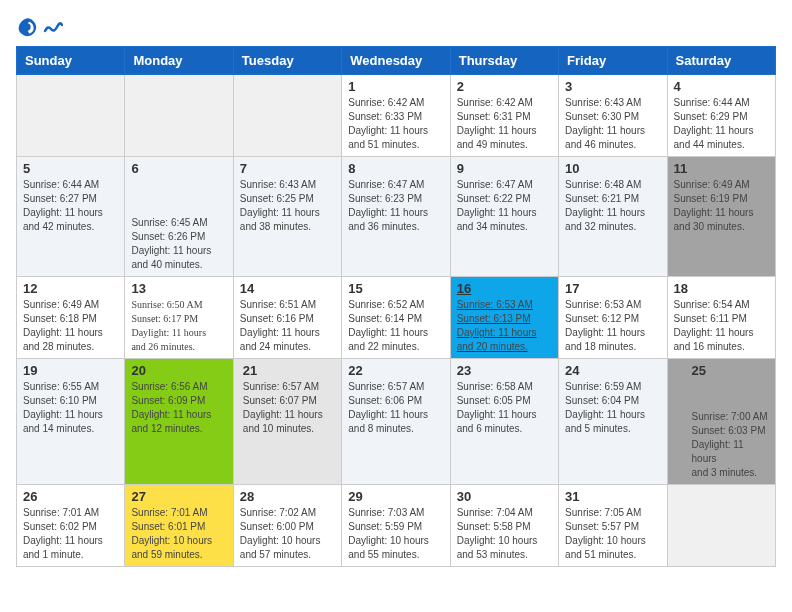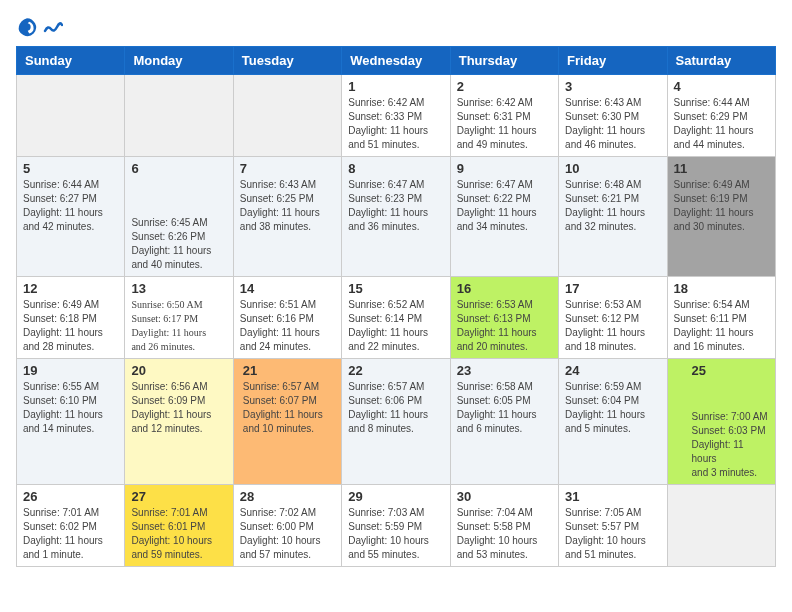--- a/index.html
+++ b/index.html
@@ -239,21 +239,21 @@
 Daylight: 11 hours
 and 24 minutes.</div>
         </td>
         <td style="background: rgb(255, 255, 255);">
           <div class="day-number">15</div>
           <div class="day-info" style="white-space: pre-line;">Sunrise: 6:52 AM
 Sunset: 6:14 PM
 Daylight: 11 hours
 and 22 minutes.</div>
         </td>
-        <td style="background: #bef264;">
+        <td style="background: #0ea5e9; text-decoration: underline;">
           <div class="day-number">16</div>
           <div class="day-info" style="white-space: pre-line;">Sunrise: 6:53 AM
 Sunset: 6:13 PM
 Daylight: 11 hours
 and 20 minutes.</div>
         </td>
         <td style="background: rgb(255, 255, 255);">
           <div class="day-number">17</div>
           <div class="day-info" style="white-space: pre-line;">Sunrise: 6:53 AM
 Sunset: 6:12 PM
@@ -269,28 +269,28 @@
         </td>
       </tr>
       <tr>
         <td style="background: rgb(240, 244, 248);">
           <div class="day-number">19</div>
           <div class="day-info" style="white-space: pre-line;">Sunrise: 6:55 AM
 Sunset: 6:10 PM
 Daylight: 11 hours
 and 14 minutes.</div>
         </td>
-        <td style="background: #fef9c3;">
+        <td style="background: #84cc16;">
           <div class="day-number">20</div>
           <div class="day-info" style="white-space: pre-line;">Sunrise: 6:56 AM
 Sunset: 6:09 PM
 Daylight: 11 hours
 and 12 minutes.</div>
         </td>
-        <td style="background: #fdba74; padding-left: 9px;">
+        <td style="background: #e5e5e5; padding-left: 9px;">
           <div class="day-number">21</div>
           <div class="day-info" style="white-space: pre-line;">Sunrise: 6:57 AM
 Sunset: 6:07 PM
 Daylight: 11 hours
 and 10 minutes.</div>
         </td>
         <td style="background: rgb(240, 244, 248);">
           <div class="day-number">22</div>
           <div class="day-info" style="white-space: pre-line;">Sunrise: 6:57 AM
 Sunset: 6:06 PM
@@ -304,21 +304,21 @@
 Daylight: 11 hours
 and 6 minutes.</div>
         </td>
         <td style="background: rgb(240, 244, 248);">
           <div class="day-number">24</div>
           <div class="day-info" style="white-space: pre-line;">Sunrise: 6:59 AM
 Sunset: 6:04 PM
 Daylight: 11 hours
 and 5 minutes.</div>
         </td>
-        <td style="background: #bef264; padding-left: 24px;">
+        <td style="background: #a3a3a3; padding-left: 24px;">
           <div class="day-number">25</div>
           <div class="day-info" style="white-space: pre-line; margin-top: 32px;">Sunrise: 7:00 AM
 Sunset: 6:03 PM
 Daylight: 11 hours
 and 3 minutes.</div>
         </td>
       </tr>
       <tr>
         <td style="background: rgb(255, 255, 255);">
           <div class="day-number">26</div>

